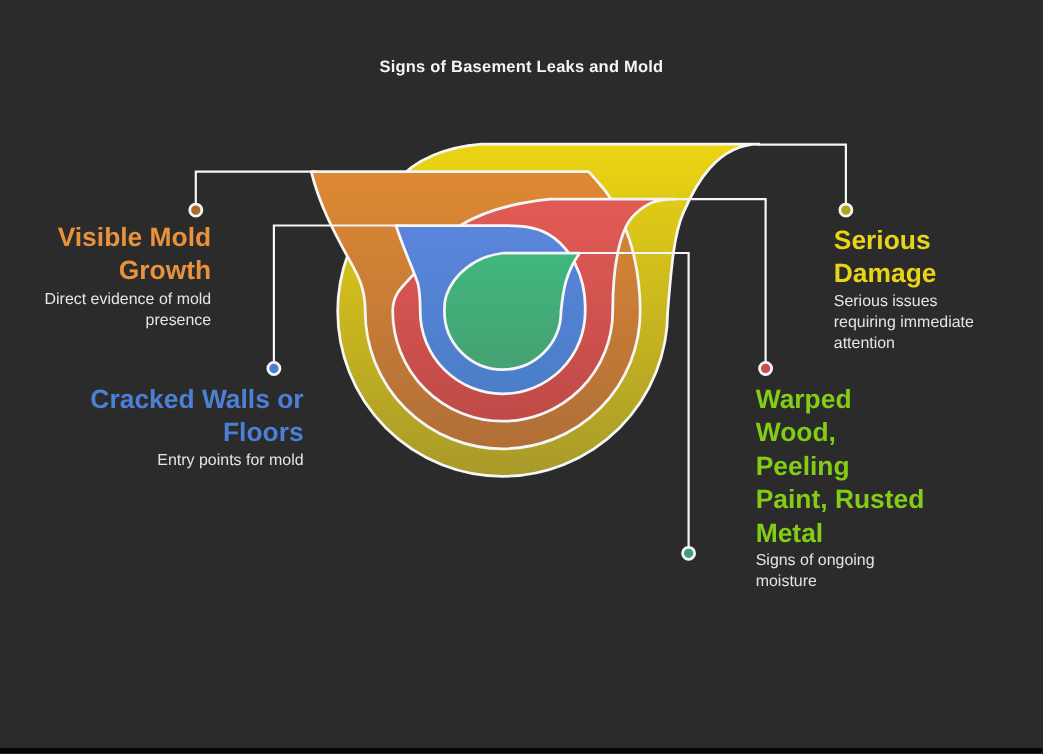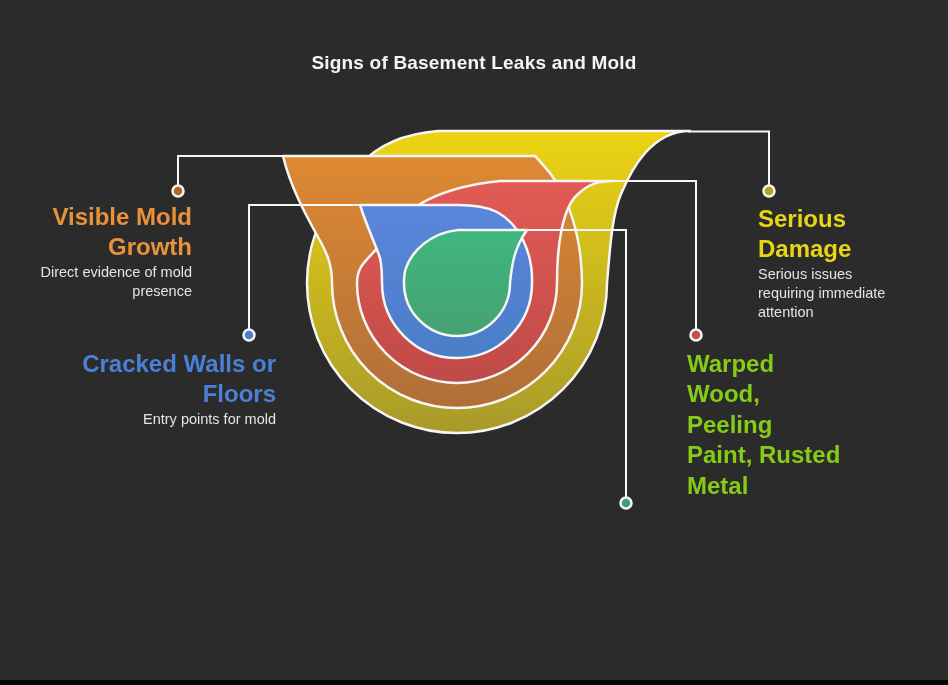--- a/index.html
+++ b/index.html
@@ -2,21 +2,21 @@
 <html><head>
 <meta charset="utf-8">
 <style>
   html,body{margin:0;padding:0;background:#2b2b2b;}
   .stage{
     position:relative;width:948px;height:685px;background:#2b2b2b;
     font-family:"Liberation Sans",sans-serif;overflow:hidden;
   }
   .title{
     position:absolute;top:52px;left:0;width:100%;text-align:center;
-    color:#f5f5f5;font-size:19px;font-weight:bold;letter-spacing:.2px;
+    color:#f5f5f5;font-size:15px;font-weight:bold;letter-spacing:.2px;
   }
   svg.diagram{position:absolute;left:0;top:0;}
   .label-block{position:absolute;}
   .label-block .label{font-size:24px;font-weight:bold;line-height:1.27;}
   .label-block .desc{font-size:14.5px;font-weight:400;color:#e4e4e4;line-height:1.3;margin-top:0;}
   .align-right{text-align:right;}
   .align-left{text-align:left;}
   .bottom-bar{position:absolute;left:0;bottom:0;width:100%;height:5px;background:#060606;}
 </style>
 </head>
@@ -109,17 +109,18 @@
     <div class="desc">Entry points for mold</div>
   </div>
 
   <div class="label-block align-left" style="top:204px;left:758px;width:150px;">
     <div class="label" style="color:#e8d616;">Serious Damage</div>
     <div class="desc">Serious issues requiring immediate attention</div>
   </div>
 
   <div class="label-block align-left" style="top:349px;left:687px;width:155px;">
     <div class="label" style="color:#84cc16;">Warped Wood, Peeling Paint, Rusted Metal</div>
+    <div class="desc">Signs of ongoing moisture</div>
   </div>
 
 
   <div class="bottom-bar"></div>
 </div>
 
 </body></html>

